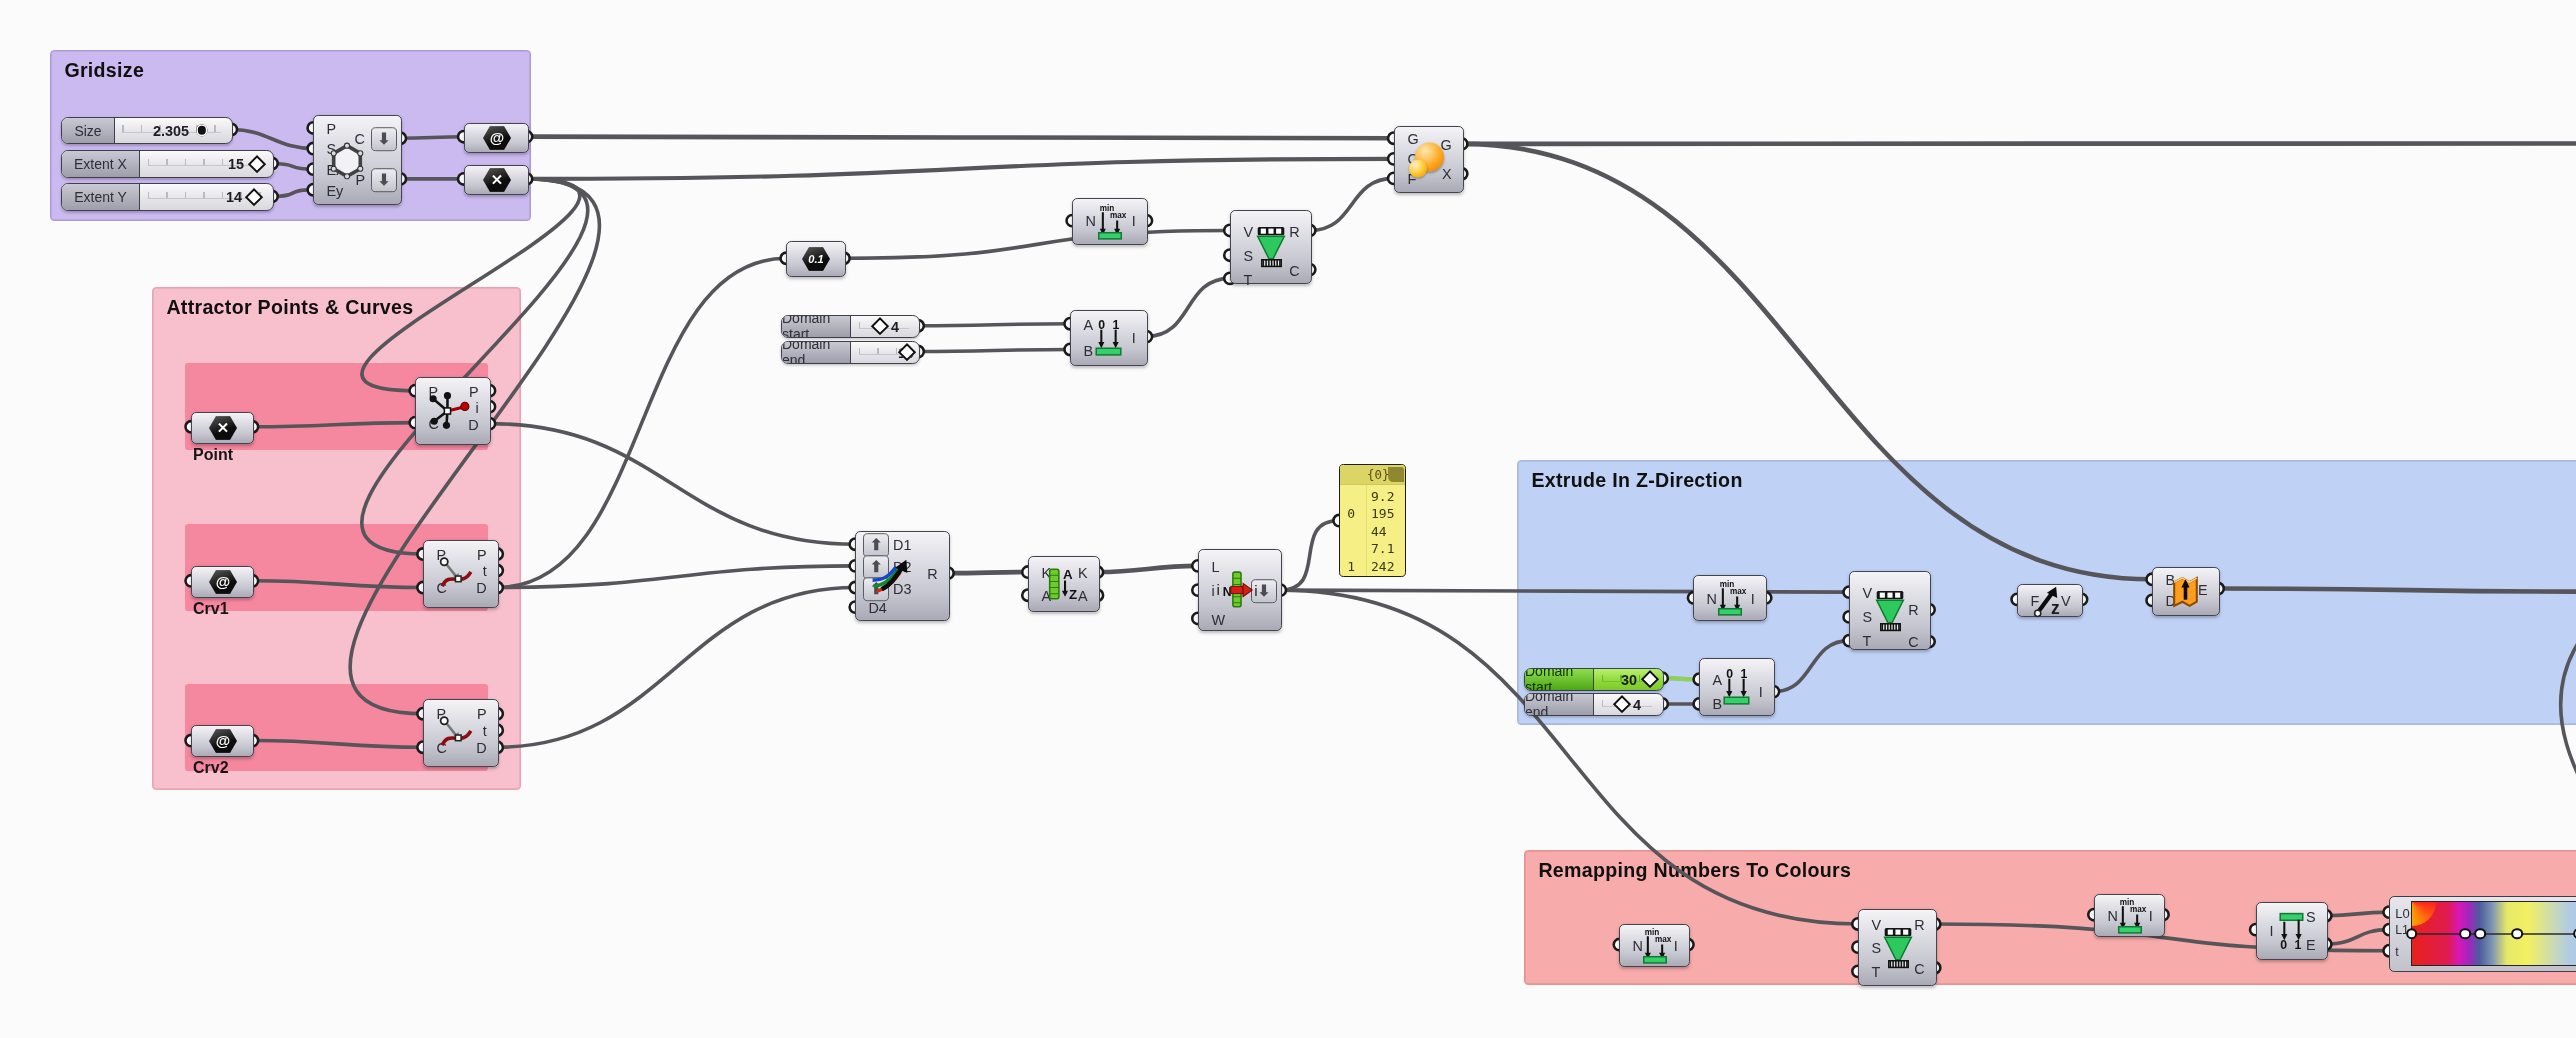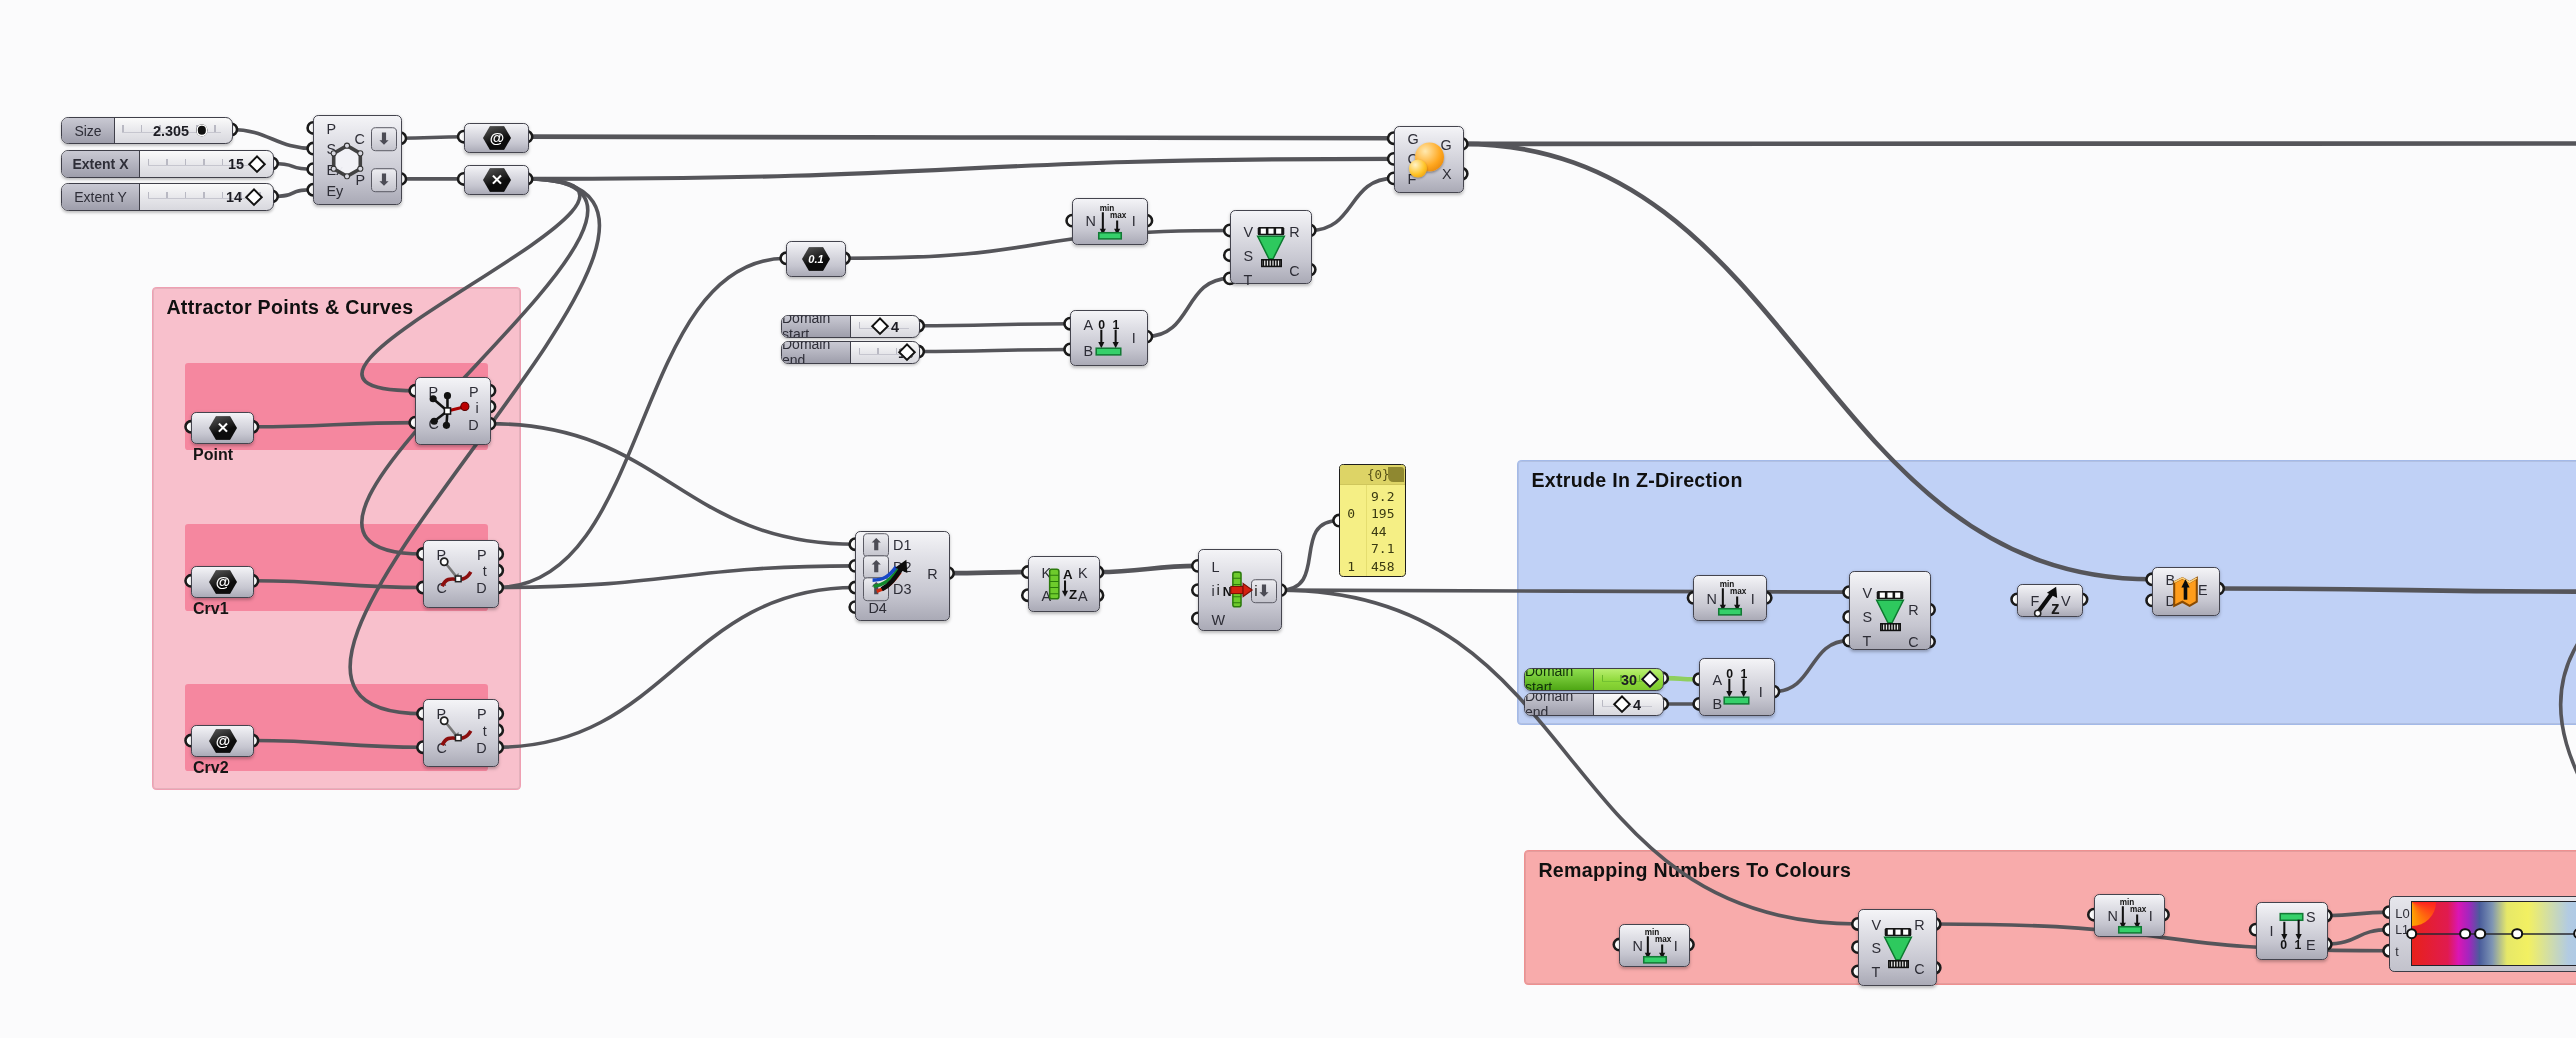--- a/index.html
+++ b/index.html
@@ -190,20 +190,23 @@
       <circle cx="5448" cy="278" r="11" fill="#ffffff" stroke="#1b1b1b" stroke-width="5"></circle>
       <circle cx="5448" cy="315" r="11" fill="#ffffff" stroke="#1b1b1b" stroke-width="5"></circle>
       <circle cx="5048" cy="1148" r="11" fill="#ffffff" stroke="#1b1b1b" stroke-width="5"></circle>
       <circle cx="5048" cy="1192" r="11" fill="#ffffff" stroke="#1b1b1b" stroke-width="5"></circle>
       <circle cx="2599" cy="1010" r="11" fill="#ffffff" stroke="#1b1b1b" stroke-width="5"></circle>
       <circle cx="4637" cy="1770" r="11" fill="#ffffff" stroke="#1b1b1b" stroke-width="5"></circle>
       <circle cx="4637" cy="1804" r="11" fill="#ffffff" stroke="#1b1b1b" stroke-width="5"></circle>
       <circle cx="4637" cy="1845" r="11" fill="#ffffff" stroke="#1b1b1b" stroke-width="5"></circle>
       <circle cx="5108" cy="1800" r="11" fill="#ffffff" stroke="#1b1b1b" stroke-width="5"></circle>
     </svg>
+<div class="group" style="left: 50px; top: 50px; width: 479px; height: 169px; position: absolute; background: rgb(203, 186, 240); border: 1px solid rgb(172, 153, 221);">
+      <div class="gtitle">Gridsize</div>
+    </div>
     <div class="group" style="left: 152px; top: 287px; width: 367px; height: 501px; position: absolute; background: rgb(248, 192, 204); border: 1px solid rgb(239, 159, 178);">
       <div class="gtitle">Attractor Points &amp; Curves</div>
     </div>
     <div class="group" style="left: 1517px; top: 460px; width: 1144px; height: 263px; position: absolute; background: rgb(192, 209, 246); border: 1px solid rgb(163, 185, 232);">
       <div class="gtitle">Extrude In Z-Direction</div>
     </div>
     <div class="group" style="left: 1524px; top: 850px; width: 1116px; height: 133px; position: absolute; background: rgb(248, 171, 171); border: 1px solid rgb(238, 144, 144);">
       <div class="gtitle">Remapping Numbers To Colours</div>
     </div>
     <div class="subgroup" style="left: 185px; top: 363px; width: 303px; height: 87px; position: absolute; background: rgb(245, 135, 159);"></div>
@@ -603,21 +606,21 @@
         </svg>
       </div>
     </div>
     <div class="slider" style="left: 61px; top: 117px; width: 170px; height: 25px; position: absolute;">
       <div class="slabel" style="width: 52px;">Size</div>
       <div class="ticks" style="left: 60px; top: 7.4px; width: 99px; height: 6.2px; position: absolute;"></div>
       <div class="knob-c" style="left: 140px; top: 12.4px;"></div>
       <div class="sval" style="top: 13px; left: 127px; transform: translate(-100%, -50%);">2.305</div>
     </div>
     <div class="slider" style="left: 61px; top: 150px; width: 211px; height: 26px; position: absolute;">
-      <div class="slabel" style="width: 77px; font-weight: bold;">Extent X</div>
+      <div class="slabel" style="width: 77px;">Extent X</div>
       <div class="ticks" style="left: 86px; top: 7.7px; width: 114px; height: 6.2px; position: absolute;"></div>
       <div class="knob-d" style="left: 195px; top: 13px;"></div>
       <div class="sval" style="top: 13.4px; left: 182px; transform: translate(-100%, -50%);">15</div>
     </div>
     <div class="slider" style="left: 61px; top: 183px; width: 211px; height: 26px; position: absolute;">
       <div class="slabel" style="width: 77px;">Extent Y</div>
       <div class="ticks" style="left: 86px; top: 7.7px; width: 114px; height: 6.2px; position: absolute;"></div>
       <div class="knob-d" style="left: 192px; top: 13px;"></div>
       <div class="sval" style="top: 13.4px; left: 180px; transform: translate(-100%, -50%);">14</div>
     </div>
@@ -648,21 +651,21 @@
     <div class="panelbox" style="left: 1339px; top: 464px; width: 65px; height: 111px; position: absolute;">
       <div class="panelhead">{0}</div>
       <div class="panelfold"></div>
       <div class="pdiv" style="left: 40%;"></div>
       <div class="prow" style="left: 31px; top: 24px; position: absolute;">9.2</div>
       <div class="prow" style="left: 7.2px; top: 41px; position: absolute;">0</div>
       <div class="prow" style="left: 31px; top: 41px; position: absolute;">195</div>
       <div class="prow" style="left: 31px; top: 59px; position: absolute;">44</div>
       <div class="prow" style="left: 31px; top: 76px; position: absolute;">7.1</div>
       <div class="prow" style="left: 7.2px; top: 94px; position: absolute;">1</div>
-      <div class="prow" style="left: 31px; top: 94px; position: absolute;">458</div>
+      <div class="prow" style="left: 31px; top: 94px; position: absolute;">242</div>
       <div class="prow" style="left: 31px; top: 111px; position: absolute;">72</div>
     </div>
     <div class="gradframe" style="left: 2389px; top: 896px; width: 243px; height: 74px; position: absolute;">
       <div class="plabel" style="left: 5.2px; top: 16px; font-size: 13px;">L0</div>
       <div class="plabel" style="left: 5.2px; top: 33px; font-size: 12.4px;">L1</div>
       <div class="plabel" style="left: 5.2px; top: 55px; font-size: 12.4px;">t</div>
       <div class="gradbar" style="left: 20.6px; top: 4.1px; width: 211px; height: 63px; position: absolute; background: linear-gradient(90deg, rgb(232, 33, 26) 0%, rgb(224, 27, 80) 17%, rgb(218, 22, 180) 22%, rgb(162, 38, 190) 27%, rgb(74, 93, 156) 32%, rgb(125, 148, 180) 38%, rgb(230, 232, 104) 45%, rgb(242, 240, 98) 55%, rgb(213, 223, 160) 64%, rgb(178, 203, 226) 74%, rgb(168, 198, 236) 88%, rgb(166, 196, 234) 100%);">
         <div class="gradline" style="left: 0px; top: 31px; width: 211px; height: 1.5px; position: absolute;"></div>
         <div class="grip" style="left: 0%; top: 50%;"></div>
         <div class="grip" style="left: 25.5%; top: 50%;"></div>

